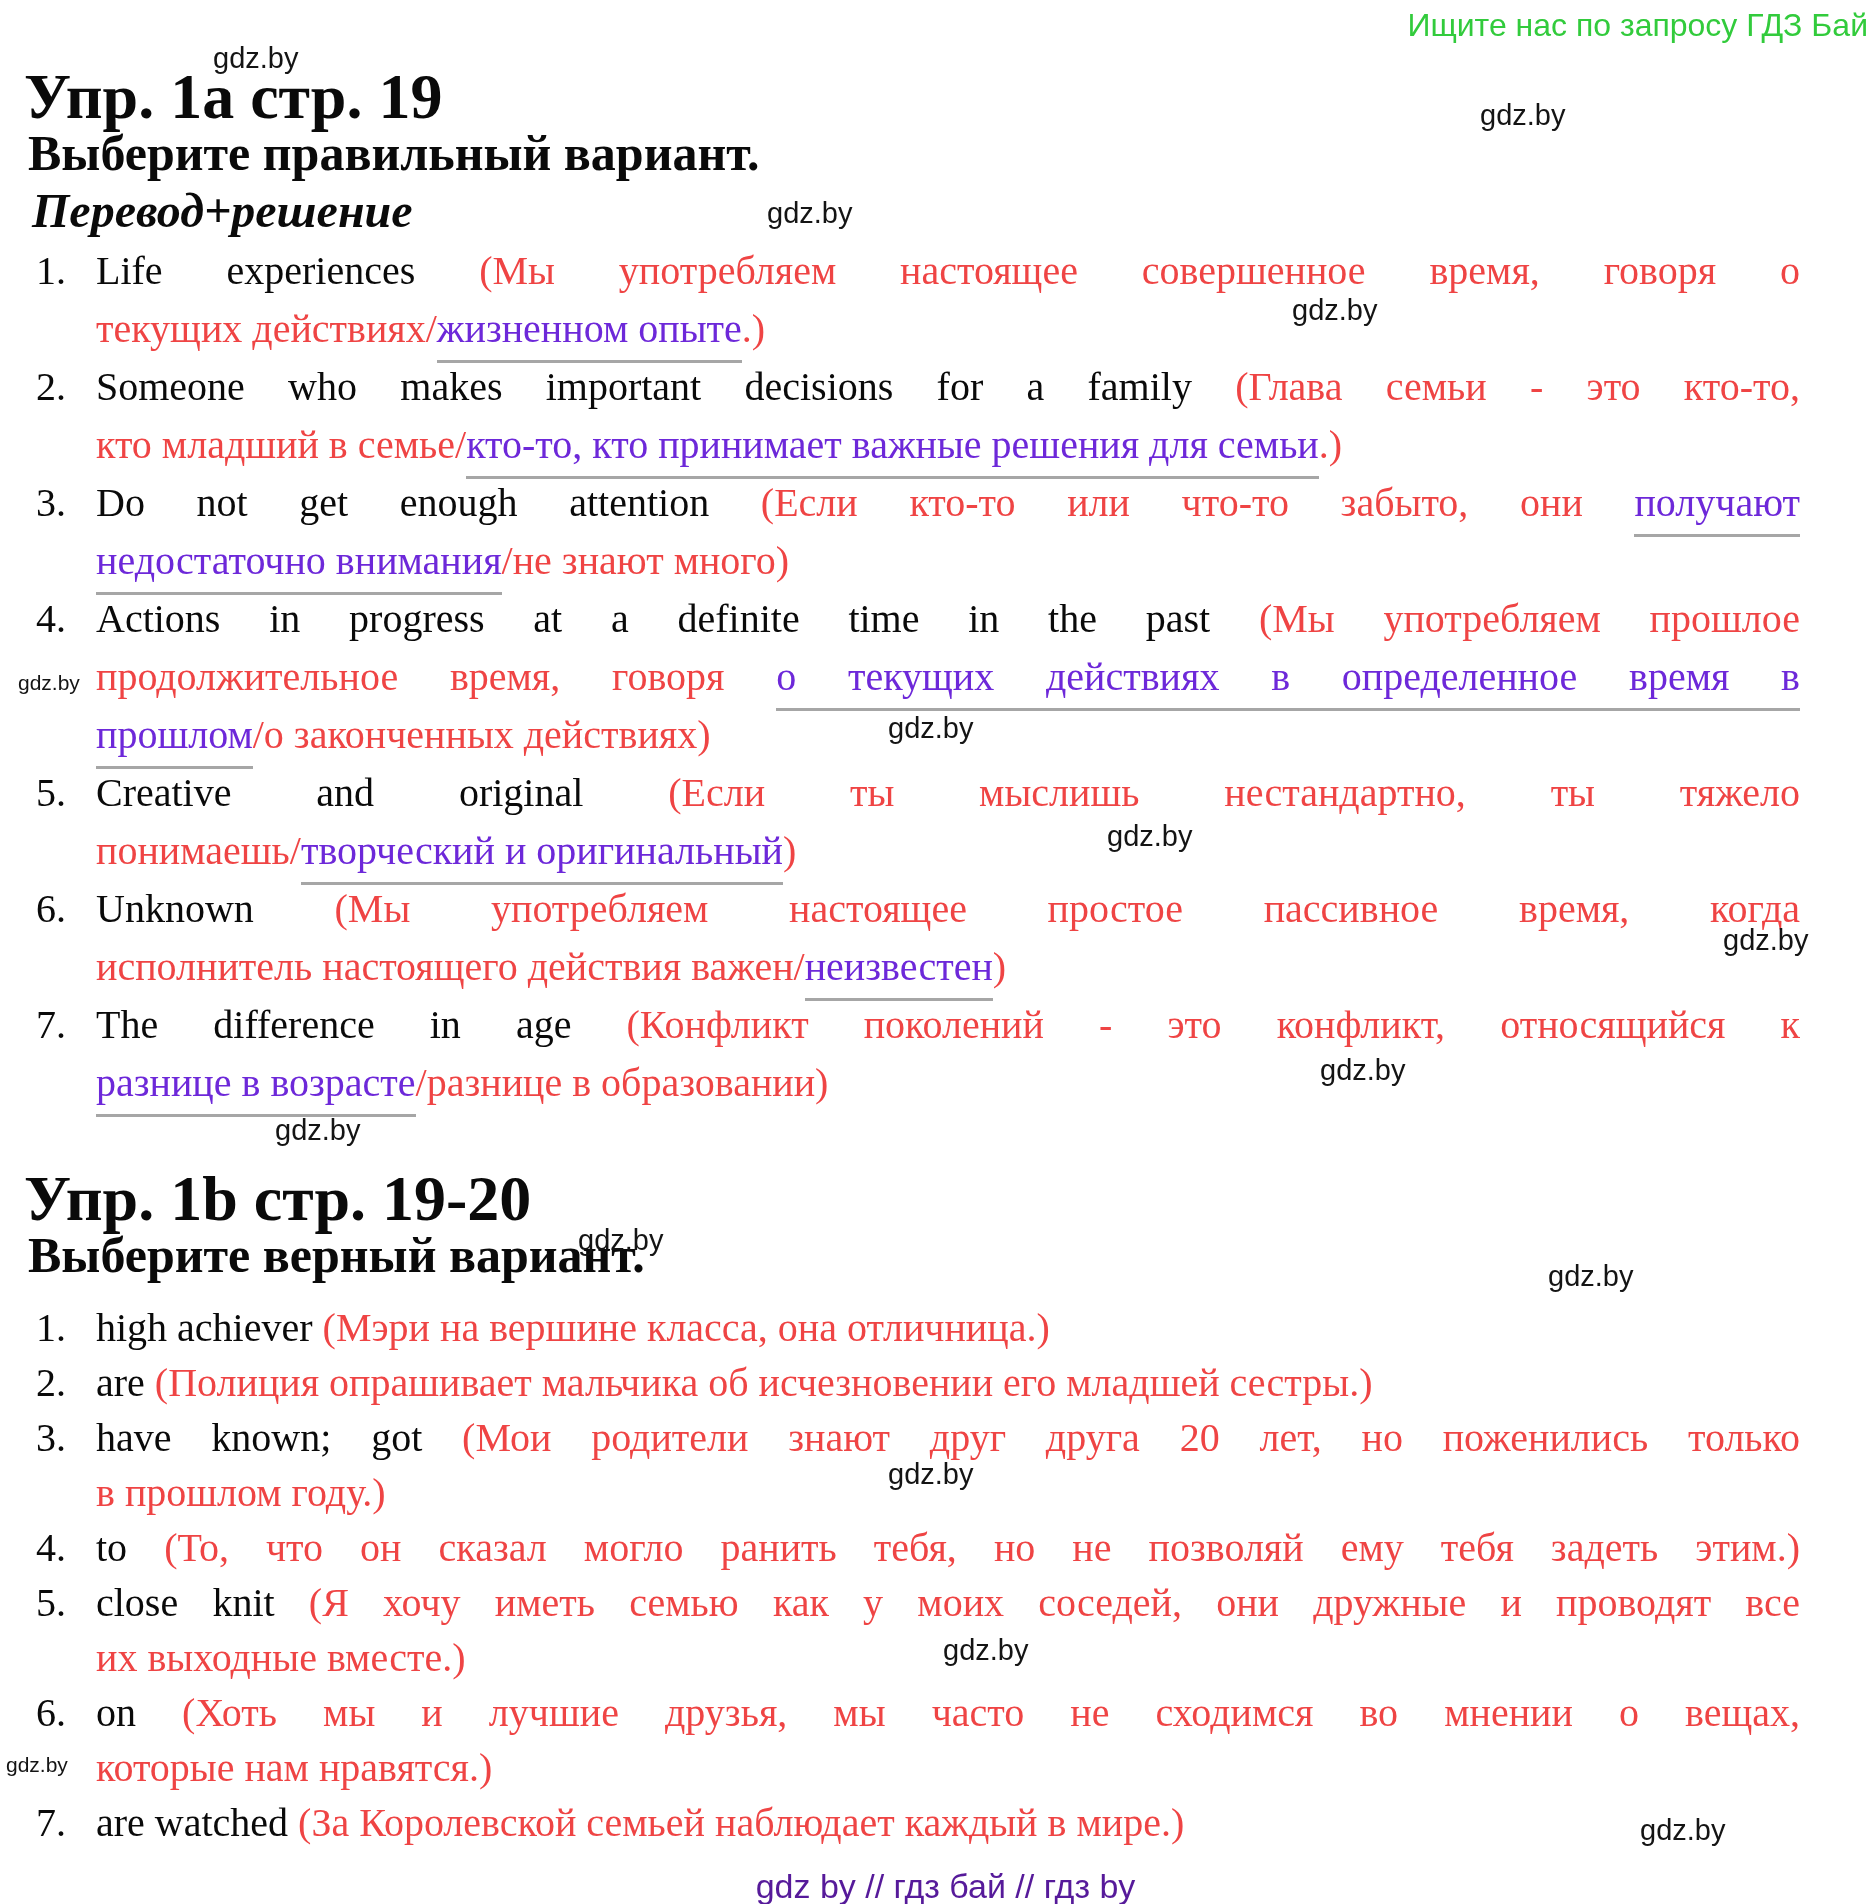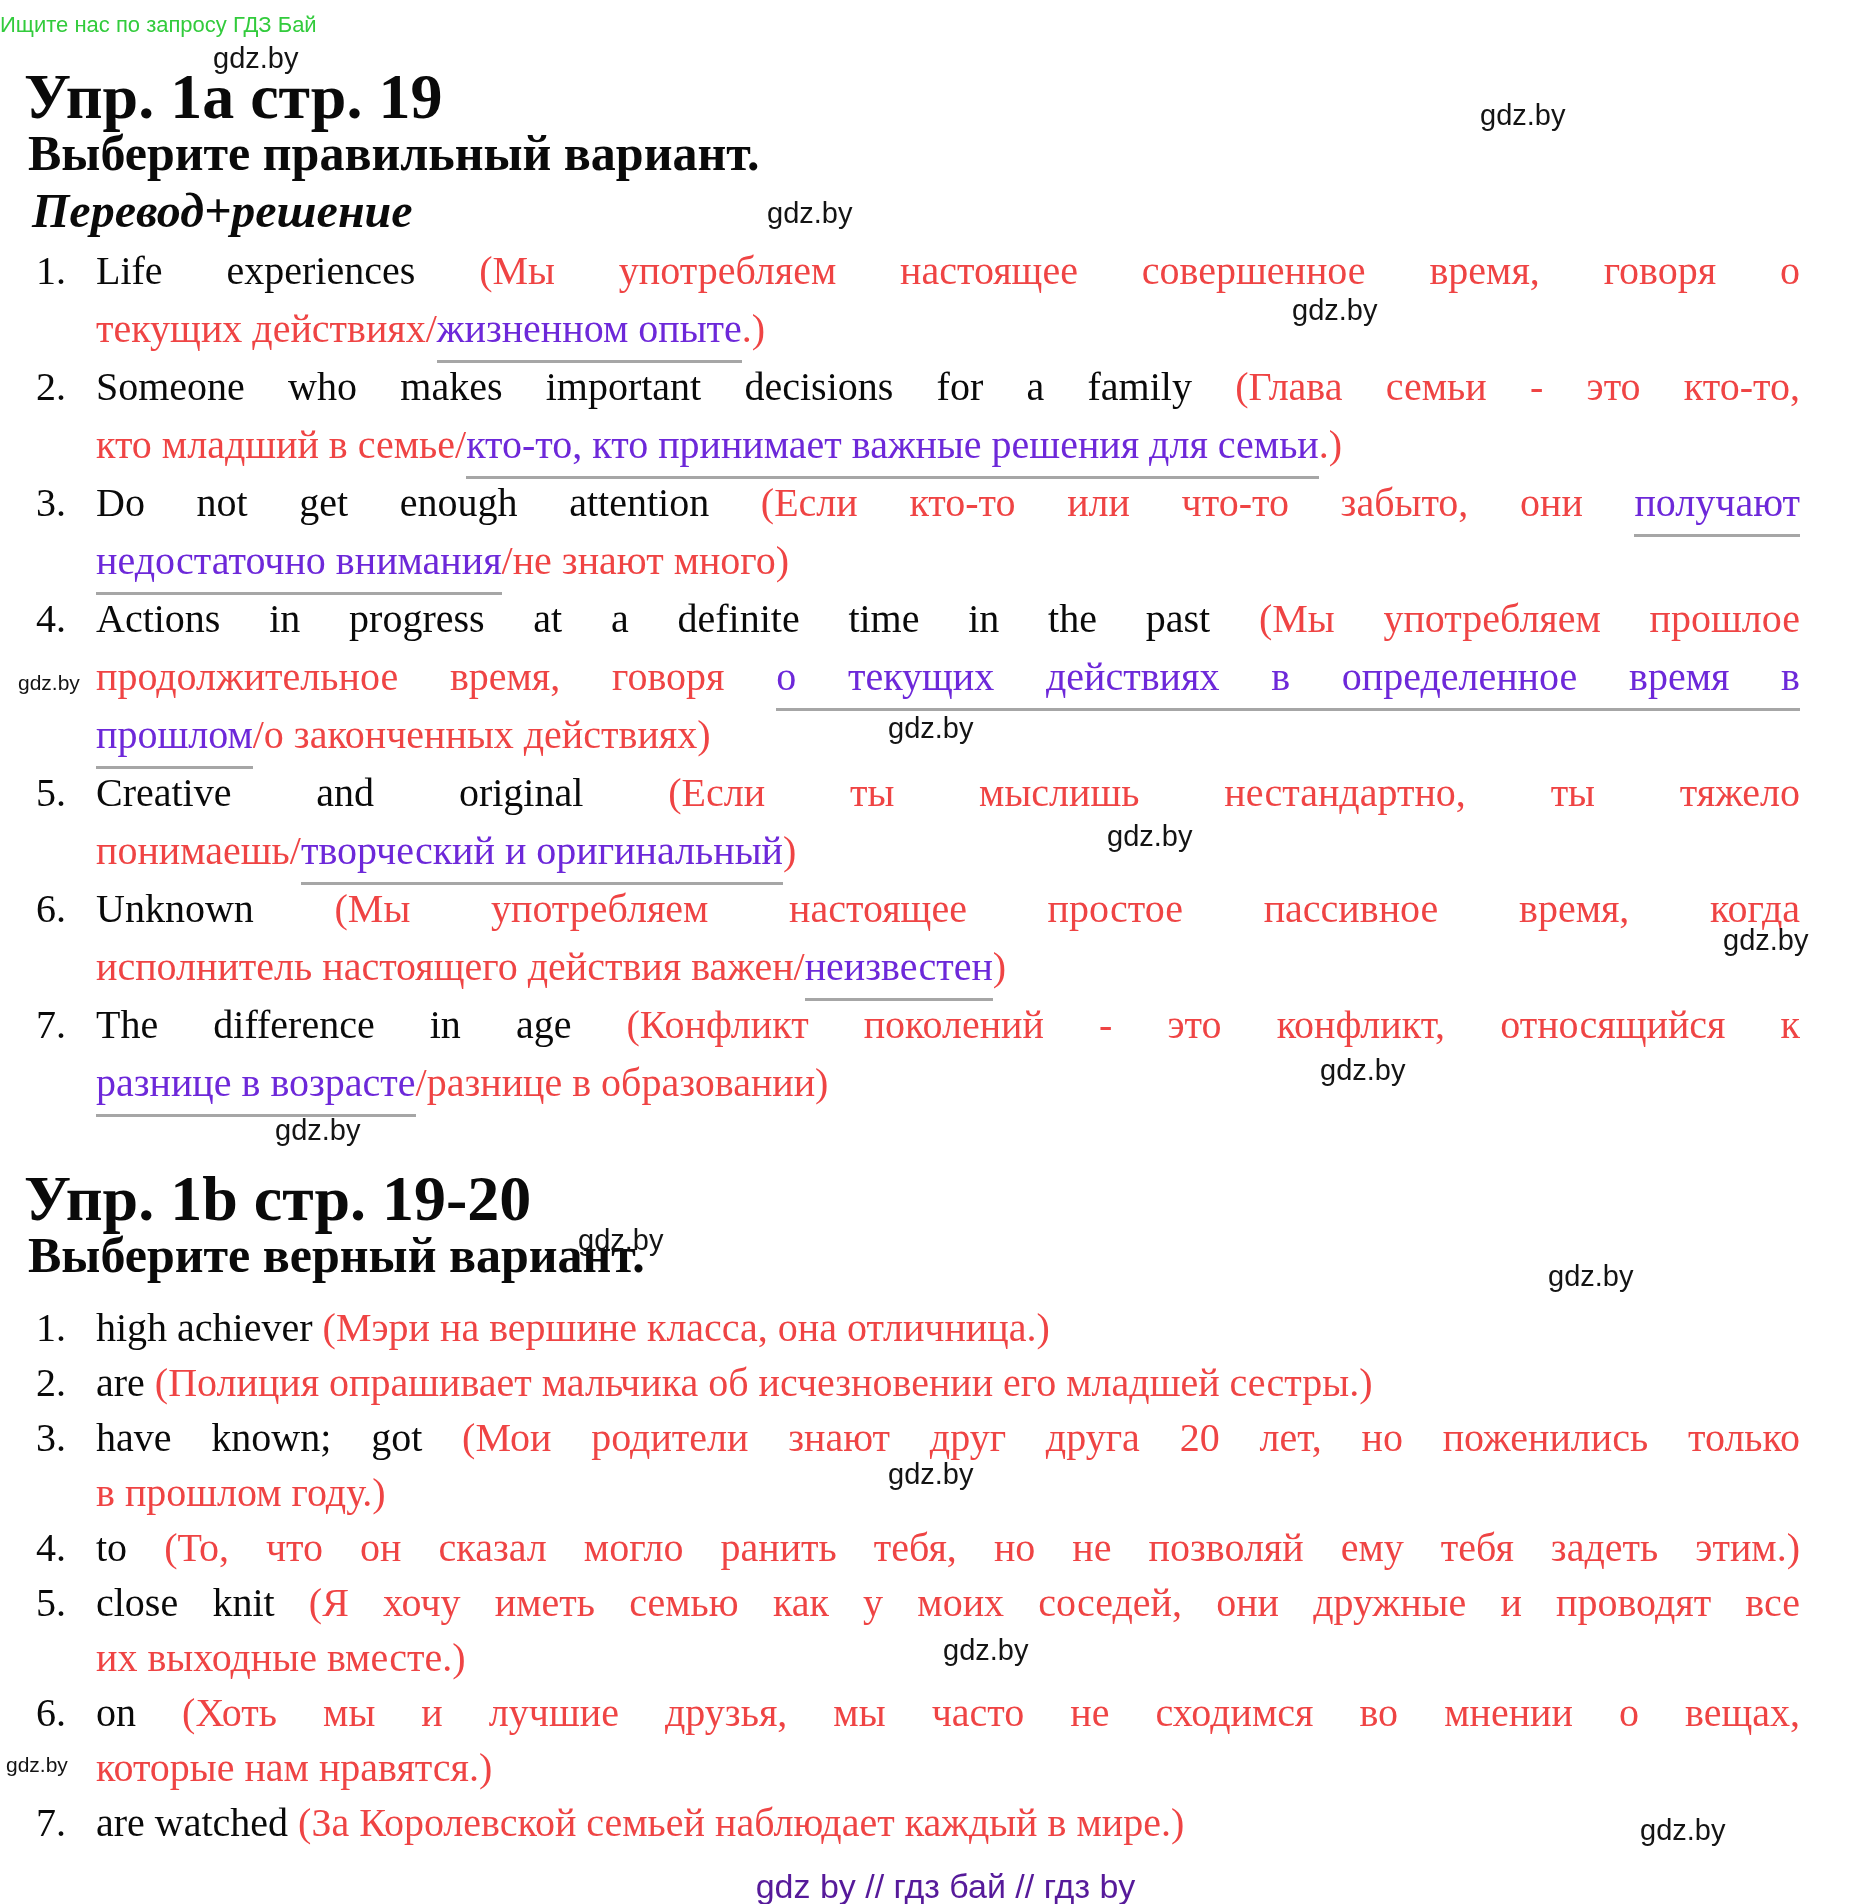--- a/index.html
+++ b/index.html
@@ -7,23 +7,23 @@
     width: 1868px; height: 1904px;
     background: #ffffff;
     position: relative;
     overflow: hidden;
     font-family: "Liberation Serif", serif;
     color: #0a0a0a;
   }
   
   .banner {
     padding-top: 4px;
-    text-align: left;
+    text-align: right;
     font-family: "Liberation Sans", sans-serif;
-    font-size: 22px;
+    font-size: 32px;
     line-height: 42px;
     white-space: nowrap;
   }
   
   .h-title {
     margin: 24px 0 0 24px;
     font-size: 64px;
     line-height: 54px;
     font-weight: bold;
     white-space: nowrap;

